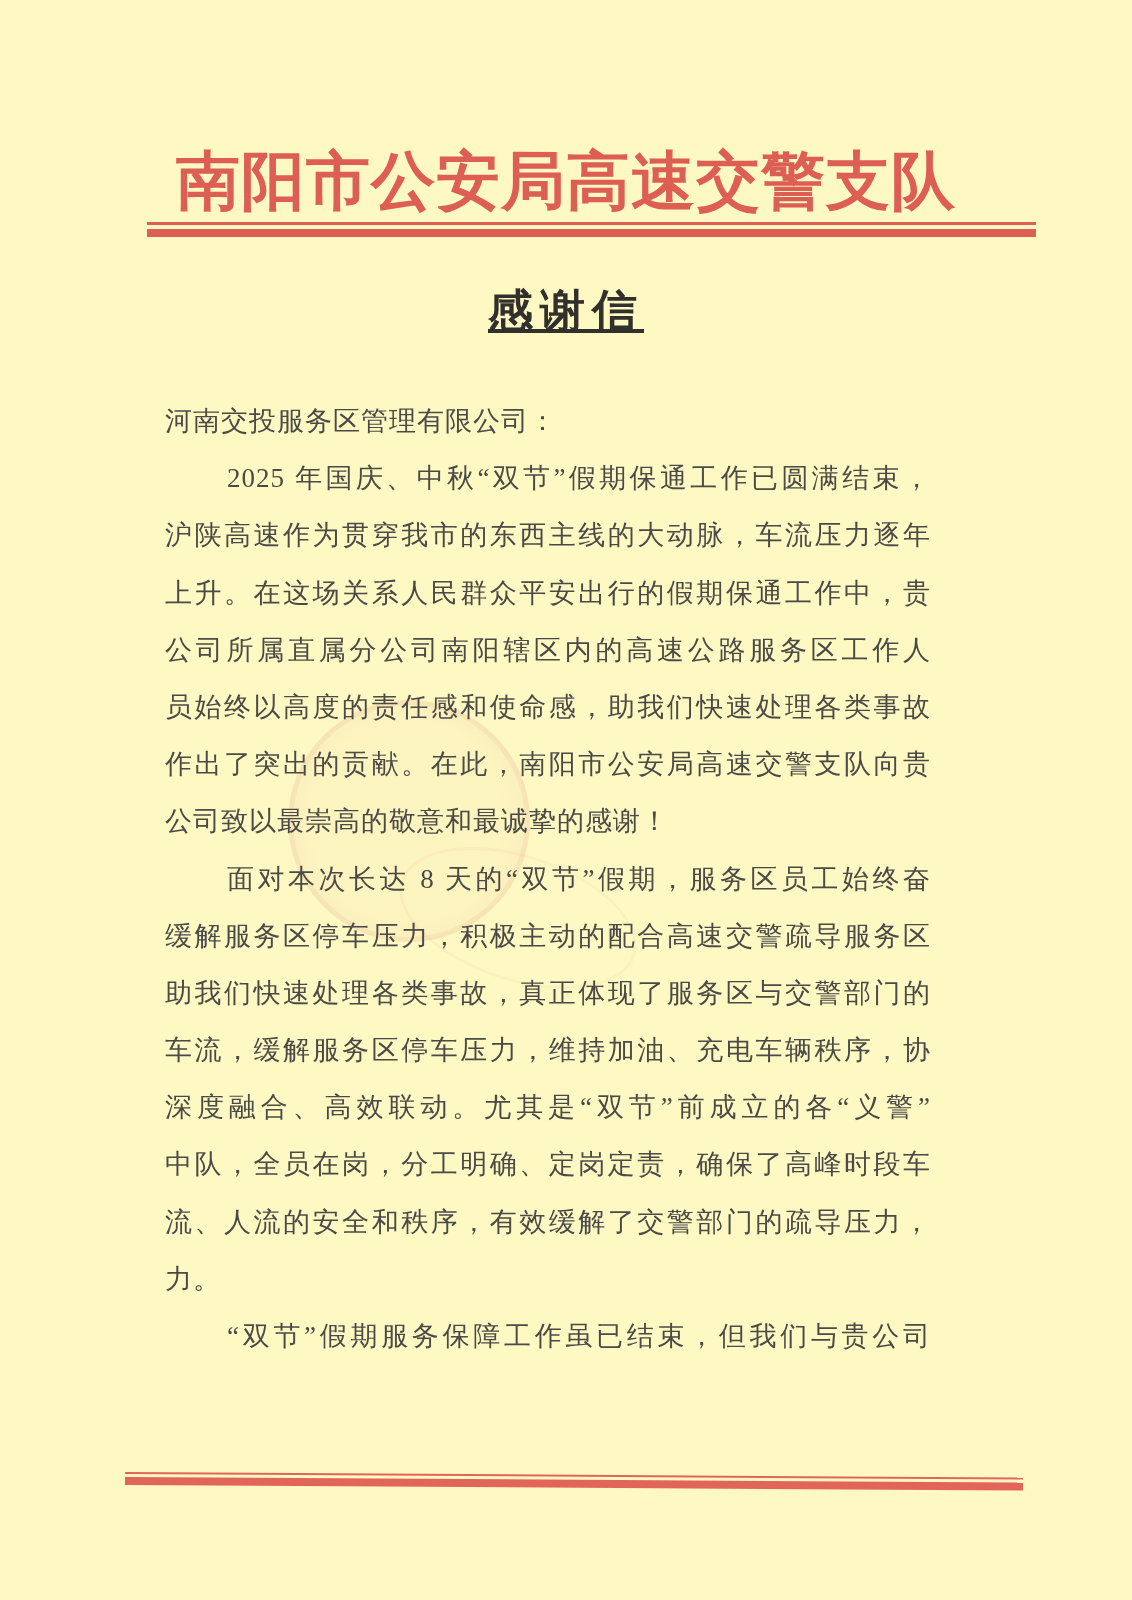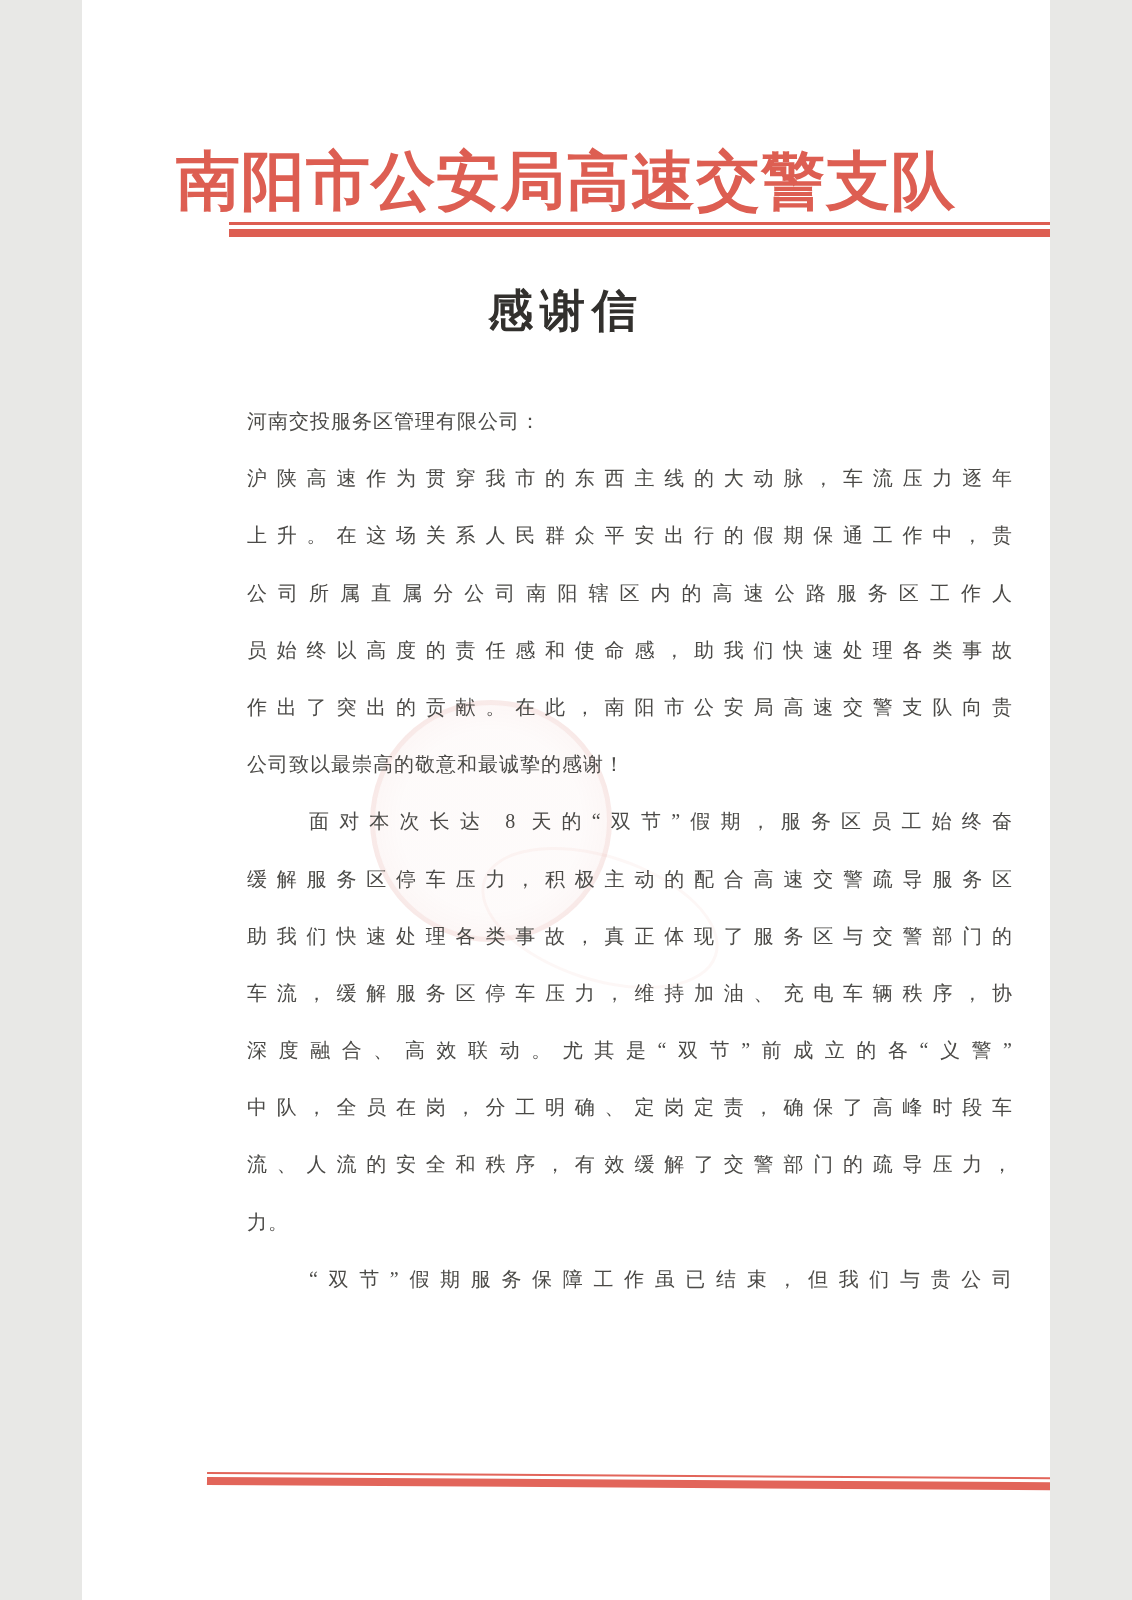--- a/index.html
+++ b/index.html
@@ -1,20 +1,20 @@
 <!DOCTYPE html>
 <html><head>
 <meta charset="utf-8">
 <style>
   html,body{margin:0;padding:0;background:#e8e8e6;}
   .page{
     position:relative;
-    width:968px;height:1600px;
+    width:1132px;height:1600px;
     margin:0 auto;
-    background:#ffffff;
+    background:#fef9c3;
     overflow:hidden;
     font-family:"Liberation Serif", serif;
   }
   
   .letterhead{
     position:absolute;
     top:138px;left:0;right:0;
     text-align:center;
     font-size:64px;
     font-weight:700;
@@ -32,32 +32,33 @@
   .head-rule .thick{height:8px;background:#dd5e52;}
   
   .doc-title{
     position:absolute;
     top:281px;left:0;right:0;
     text-align:center;
     font-size:45px;
     font-weight:700;
     color:#32302d;
     letter-spacing:7px;
+    text-decoration:underline;
   }
   
   .body-block{
     position:absolute;
     left:165px;top:393px;
     width:766px;
     color:#4b4a47;
   }
   .line{
     height:57.2px;
     line-height:57.2px;
-    font-size:20px;
+    font-size:27px;
     text-align:justify;
     text-align-last:justify;
     letter-spacing:1px;
   }
   .line.indent{text-indent:62px;}
   .line.short{text-align:left;text-align-last:left;}
   
   .seal-bleed{
     position:absolute;
     left:288px;top:700px;
@@ -99,20 +100,21 @@
     <div class="thick"></div>
   </div>
 
   <div class="doc-title">感谢信</div>
 
   <div class="seal-bleed"></div>
   <div class="seal-bleed2"></div>
 
   <div class="body-block">
     <div class="line short">河南交投服务区管理有限公司：</div>
+    <div class="line indent">2025 年国庆、中秋“双节”假期保通工作已圆满结束，</div>
     <div class="line">沪陕高速作为贯穿我市的东西主线的大动脉，车流压力逐年</div>
     <div class="line">上升。在这场关系人民群众平安出行的假期保通工作中，贵</div>
     <div class="line">公司所属直属分公司南阳辖区内的高速公路服务区工作人</div>
     <div class="line">员始终以高度的责任感和使命感，助我们快速处理各类事故</div>
     <div class="line">作出了突出的贡献。在此，南阳市公安局高速交警支队向贵</div>
     <div class="line short">公司致以最崇高的敬意和最诚挚的感谢！</div>
     <div class="line indent">面对本次长达 8 天的“双节”假期，服务区员工始终奋</div>
     <div class="line">缓解服务区停车压力，积极主动的配合高速交警疏导服务区</div>
     <div class="line">助我们快速处理各类事故，真正体现了服务区与交警部门的</div>
     <div class="line">车流，缓解服务区停车压力，维持加油、充电车辆秩序，协</div>

